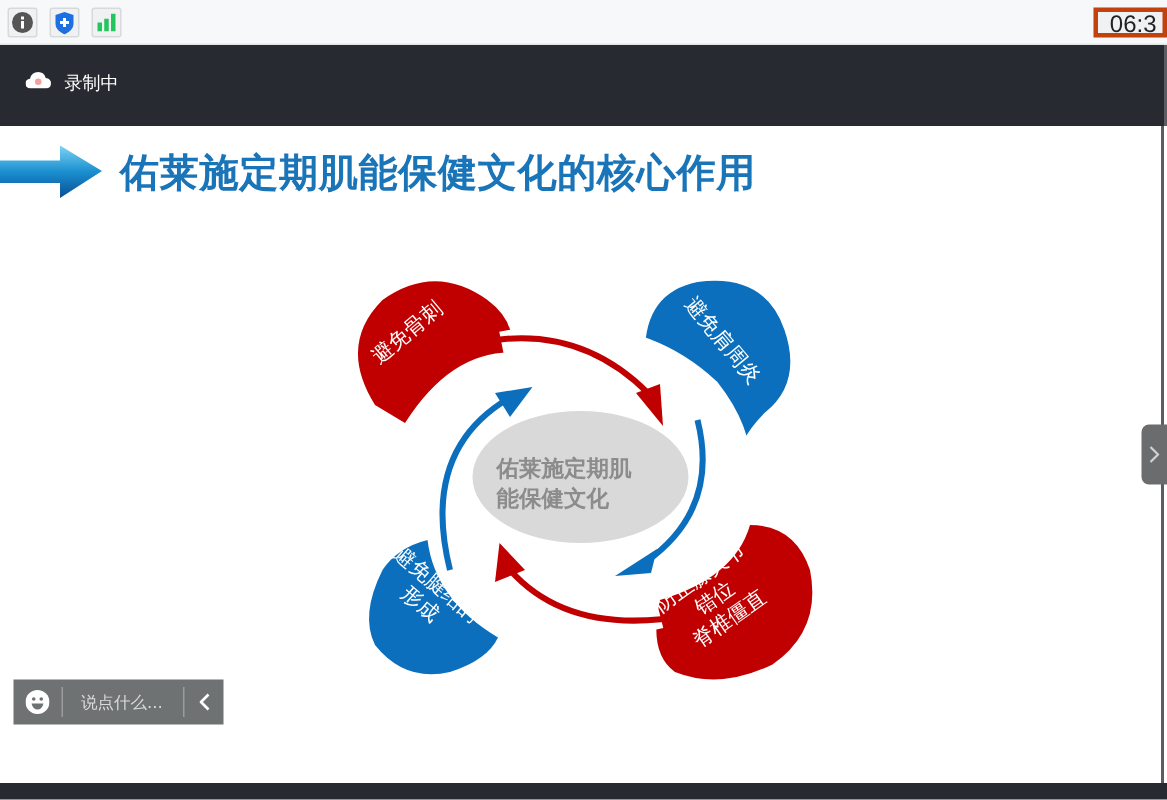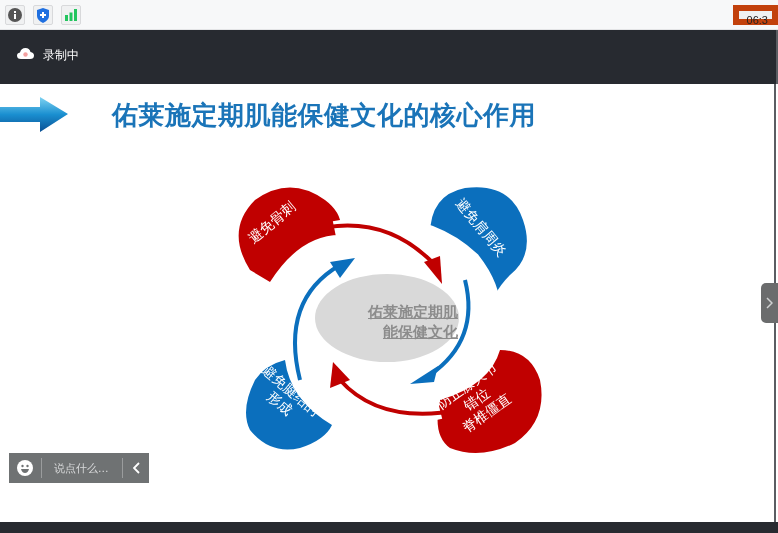--- a/index.html
+++ b/index.html
@@ -1,30 +1,30 @@
 <!DOCTYPE html>
 <html><head>
 <meta charset="utf-8">
 <style>
   * { margin:0; padding:0; box-sizing:border-box; }
   html, body { width:778px; height:533px; overflow:hidden; background:#fff; font-family:"DejaVu Sans", sans-serif; }
   .statusbar { position:absolute; left:0; top:0; width:778px; height:30px; background:#f7f8f9; border-bottom:1px solid #e3e4e6; }
   .sb-icon { position:absolute; top:5px; width:20px; height:20px; border:1px solid #d8d9db; background:#f0f1f2; border-radius:2px; display:flex; align-items:center; justify-content:center; }
-  .clock { position:absolute; right:0; top:5px; height:20px; padding:0 4px 0 8px; border:6px solid #c2410c; background:#f0f1f2; font-size:11px; line-height:18px; color:#222; font-family:"Liberation Sans", sans-serif; }
+  .clock { position:absolute; right:0; top:5px; height:20px; padding:0 4px 0 8px; border:3px solid #c2410c; background:#f0f1f2; font-size:16px; line-height:18px; color:#222; font-family:"Liberation Sans", sans-serif; }
   .topbar { position:absolute; left:0; top:30px; width:778px; height:54px; background:#272a30; border-right:2px solid #5a5d62;padding-left:46px; }
   .rec-label { position:absolute; left:43px; top:17px; font-size:12px; color:#fff; }
   .slide { position:absolute; left:0; top:84px; width:776px; height:438px; background:#fff; border-right:2px solid #5a5d62; overflow:hidden; }
-  .title { position:absolute; left:80px; top:14px; font-size:26px; font-weight:bold; color:#1a74b8; letter-spacing:0.5px; white-space:nowrap;margin-left:32px; }
+  .title { position:absolute; left:80px; top:14px; font-size:26px; font-weight:bold; color:#1a74b8; letter-spacing:0.5px; white-space:nowrap; }
   .bottombar { position:absolute; left:0; top:522px; width:778px; height:11px; background:#272a30; }
   .chatbox { position:absolute; left:9px; top:453px; width:140px; height:30px; background:#6f7273; border-radius:0; display:flex; align-items:center; }
   .chat-sep { width:1px; height:20px; background:#9a9c9d; }
   .chat-input { color:#d9dadb; font-size:11px; padding:0 8px 0 12px; width:80px; white-space:nowrap; }
   .side-tab { position:absolute; left:761px; top:283px; width:17px; height:40px; background:#6b6c6d; border-radius:5px 0 0 5px; display:flex; align-items:center; justify-content:center; }
   .bubble-text { position:absolute; color:#fff; font-size:14px; white-space:nowrap; text-align:center; line-height:17px; }
-  .center-text { position:absolute; left:316px; top:302px; width:142px; text-align:right; font-size:15px; font-weight:bold; color:#8c8c8c; line-height:20px;text-decoration:underline; }
+  .center-text { position:absolute; left:331px; top:302px; width:142px; text-align:left; font-size:15px; font-weight:bold; color:#8c8c8c; line-height:20px; }
 </style>
 </head>
 <body>
 
 <div class="statusbar">
   <div class="sb-icon" style="left:5px">
     <svg width="14" height="14" viewBox="0 0 14 14">
         <circle cx="7" cy="7" r="7" fill="#555"></circle>
         <rect x="6" y="6" width="2" height="5" fill="#fff"></rect>
         <rect x="6" y="3" width="2" height="2" fill="#fff"></rect>

